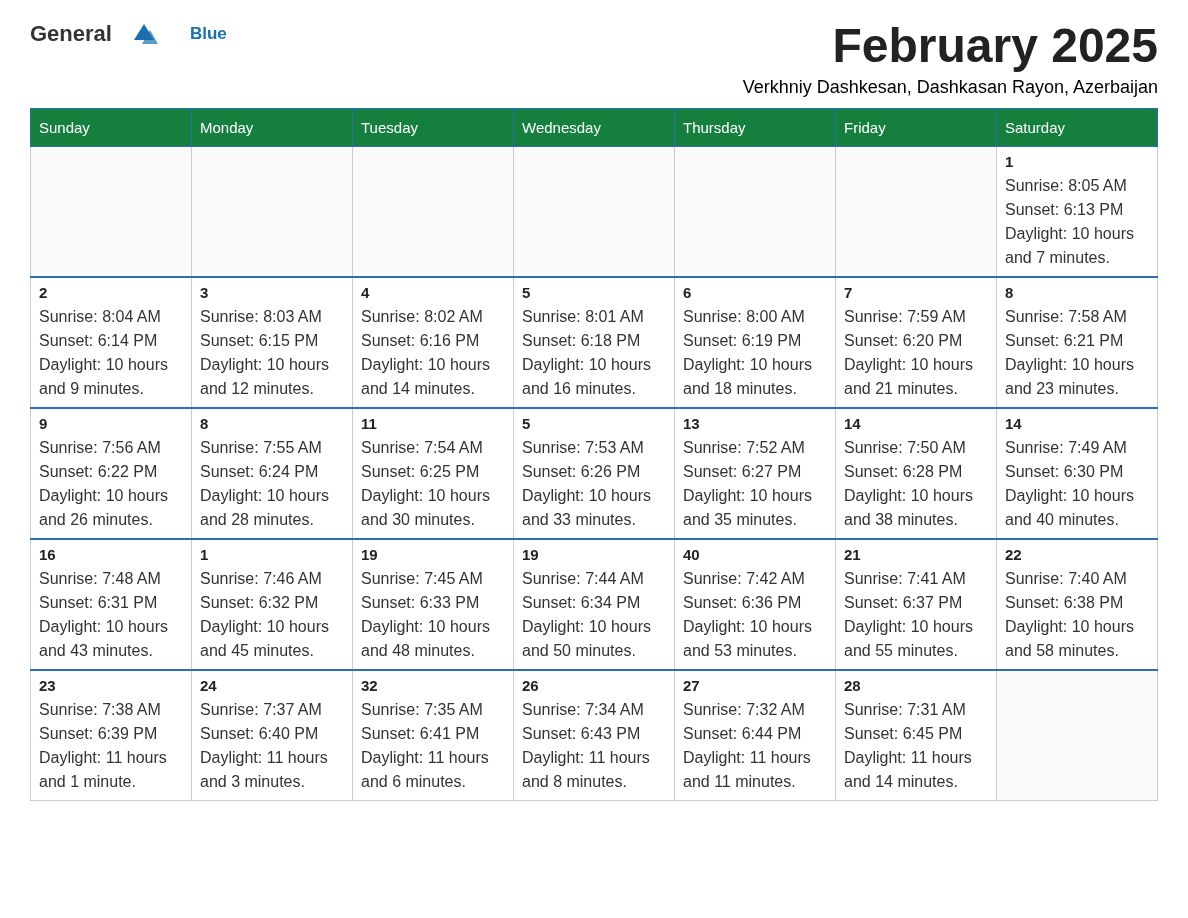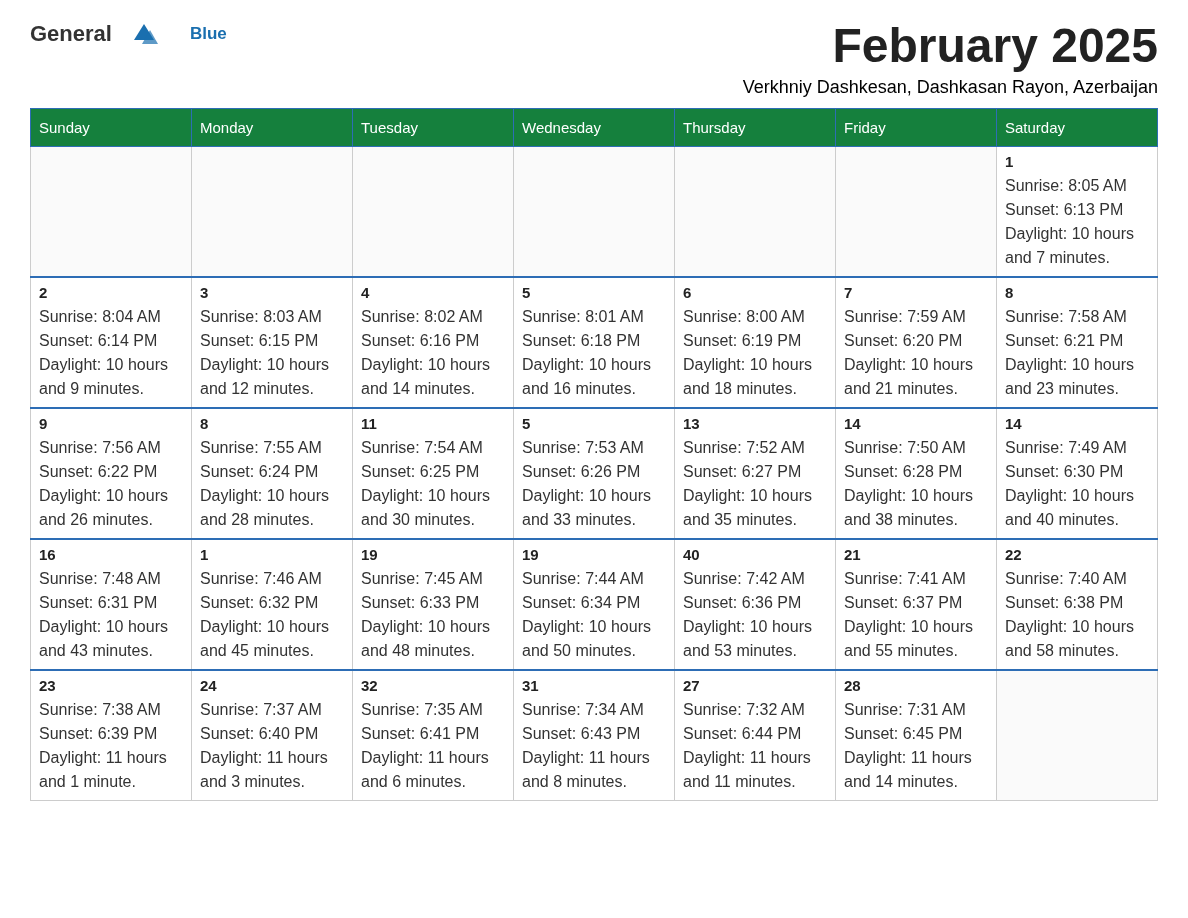--- a/index.html
+++ b/index.html
@@ -231,21 +231,21 @@
         </td>
         <td>
           <span class="day-number">24</span>
           <div class="day-info">Sunrise: 7:37 AM<br>Sunset: 6:40 PM<br>Daylight: 11 hours and 3 minutes.</div>
         </td>
         <td>
           <span class="day-number">32</span>
           <div class="day-info">Sunrise: 7:35 AM<br>Sunset: 6:41 PM<br>Daylight: 11 hours and 6 minutes.</div>
         </td>
         <td>
-          <span class="day-number">31</span>
+          <span class="day-number">26</span>
           <div class="day-info">Sunrise: 7:34 AM<br>Sunset: 6:43 PM<br>Daylight: 11 hours and 8 minutes.</div>
         </td>
         <td>
           <span class="day-number">27</span>
           <div class="day-info">Sunrise: 7:32 AM<br>Sunset: 6:44 PM<br>Daylight: 11 hours and 11 minutes.</div>
         </td>
         <td>
           <span class="day-number">28</span>
           <div class="day-info">Sunrise: 7:31 AM<br>Sunset: 6:45 PM<br>Daylight: 11 hours and 14 minutes.</div>
         </td>

